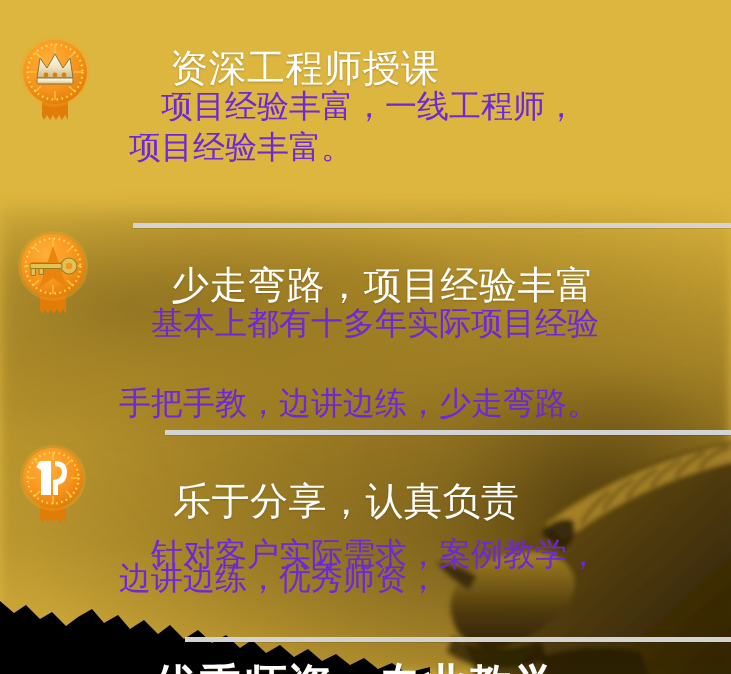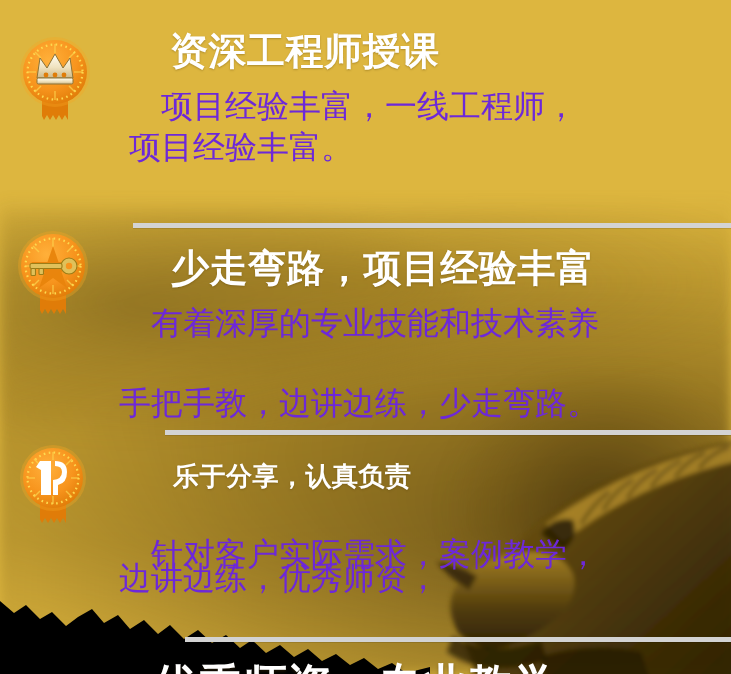--- a/index.html
+++ b/index.html
@@ -48,24 +48,25 @@
   
   .content{position:absolute;inset:0;}
 
   .badge{position:absolute;width:86px;height:100px;}
 
   .divider{position:absolute;height:5px;background:#d3d3d3;box-shadow:0 1px 0 rgba(0,0,0,.10);}
 
   .heading{
     position:absolute;
     color:#ffffff;
-    font-weight:700;
+    font-weight:400;
     letter-spacing:.5px;
     white-space:nowrap;
     text-shadow:0 1px 2px rgba(90,62,8,.35);
+    margin-top:17px;
   }
 
   .bodytext{
     position:absolute;
     color:#6d28d9;
     font-weight:400;
     line-height:1.28;
     white-space:pre;
     letter-spacing:0px;
   }
@@ -214,21 +215,21 @@
         <circle cx="59" cy="44" r="8"></circle>
         <circle cx="59" cy="44" r="3.2" fill="#f7941d" stroke="none"></circle>
         <rect x="20" y="41.5" width="32" height="5" rx="1.5"></rect>
         <rect x="21" y="46.5" width="4.5" height="7" rx="1"></rect>
         <rect x="29" y="46.5" width="4.5" height="6" rx="1"></rect>
       </g>
     </svg>
 
     <div class="heading" style="left:171px;top:243px;font-size:38px;">少走弯路，项目经验丰富</div>
 
-    <div class="bodytext" style="left:119px;top:303px;font-size:32px;">　有着深厚的专业技能和技术素养</div>
+    <div class="bodytext" style="left:119px;top:303px;font-size:32px;">　基本上都有十多年实际项目经验</div>
     <div class="bodytext" style="left:119px;top:383px;font-size:32px;">手把手教，边讲边练，少走弯路。</div>
 
     <div class="divider" style="left:165px;top:430px;width:566px;"></div>
 
     <svg class="badge" style="left:10px;top:437px;" viewBox="0 0 86 100">
       <defs>
         <radialGradient id="m3" cx="40%" cy="32%" r="72%">
           <stop offset="0%" stop-color="#ffb03a"></stop>
           <stop offset="62%" stop-color="#f7941d"></stop>
           <stop offset="100%" stop-color="#e07c08"></stop>
@@ -248,21 +249,21 @@
           <line x1="30" y1="54" x2="24" y2="60"></line>
       </g>
       <circle cx="43" cy="41" r="25.5" fill="none" stroke="#fdd94f" stroke-width="2.2" stroke-dasharray="1.6 3.4"></circle>
 
       <g fill="#ffffff">
         <path d="M30 24 L41 24 L41 58 L31 58 L31 33 L26 30 Z"></path>
         <path d="M45 24 Q57 24 57 35 Q57 46 48 48 L48 58 L43 58 L43 43 Q52 42 52 35 Q52 29 45 29 Z"></path>
       </g>
     </svg>
 
-    <div class="heading" style="left:173px;top:459px;font-size:26px;">乐于分享，认真负责</div>
+    <div class="heading" style="left:173px;top:459px;font-size:38px;">乐于分享，认真负责</div>
 
     <div class="bodytext" style="left:119px;top:518px;font-size:32px;margin-top:16px;">　针对客户实际需求，案例教学，</div>
     <div class="bodytext" style="left:119px;top:558px;font-size:32px;">边讲边练，优秀师资，</div>
 
     <div class="divider" style="left:185px;top:637px;width:546px;"></div>
 
     <div class="bottom-heading" style="left:153px;top:656px;font-size:44px;">优秀师资，专业教学</div>
 
   </div>
 </div>

